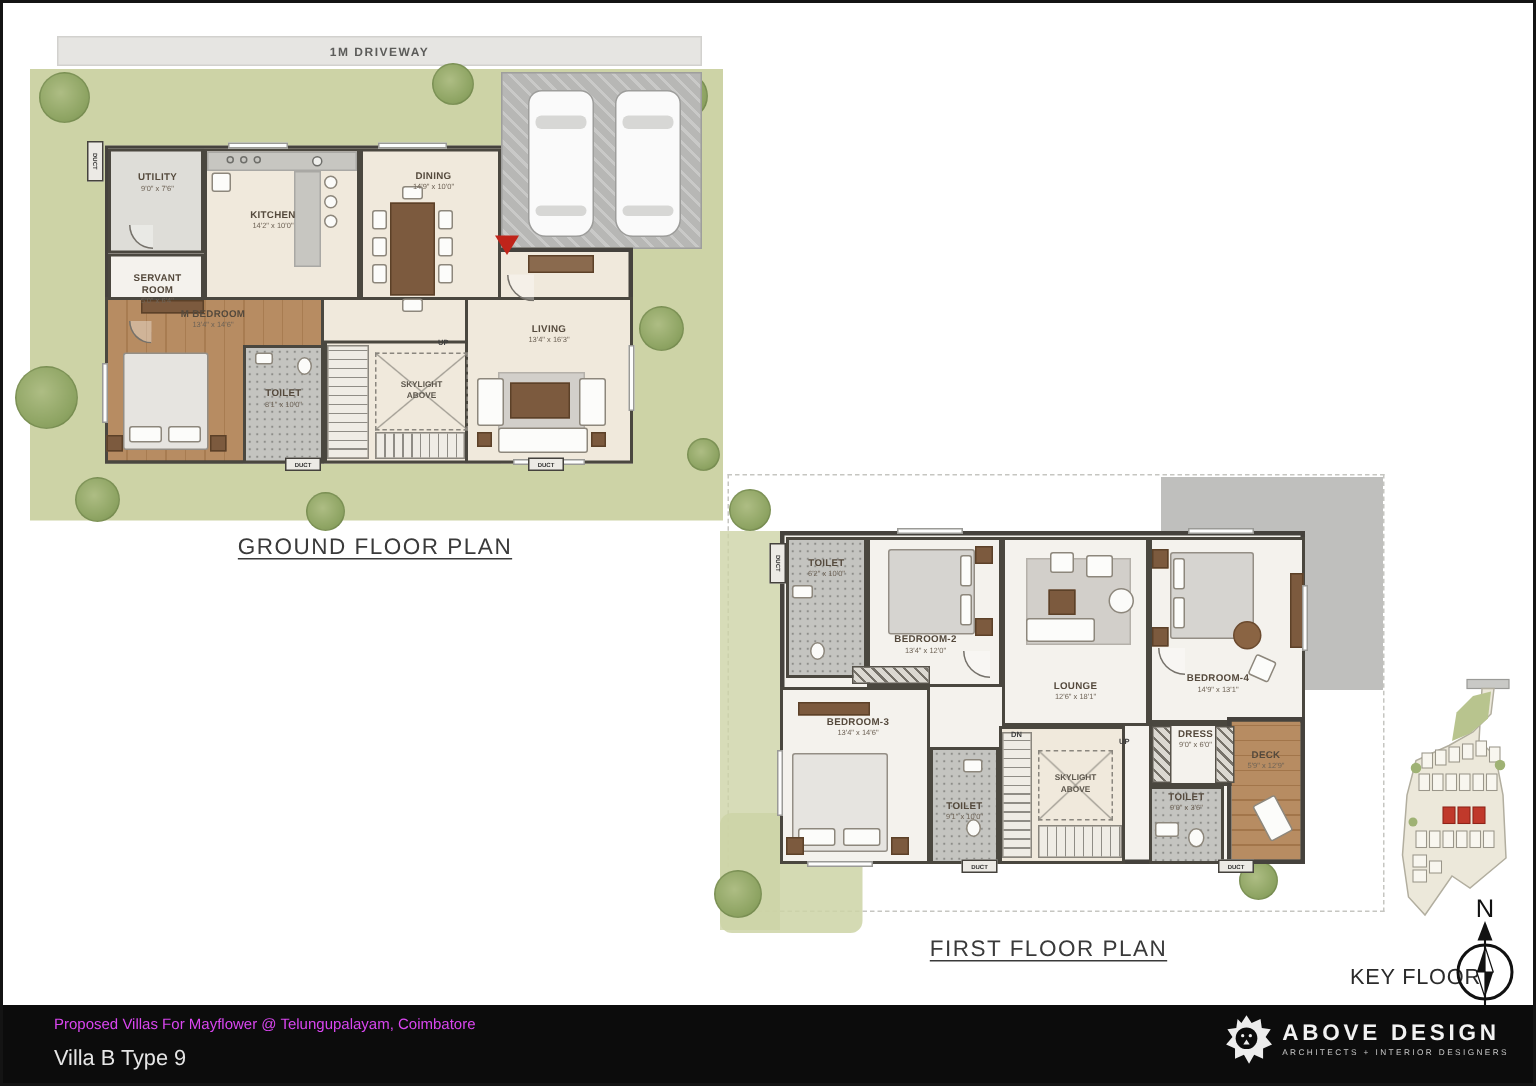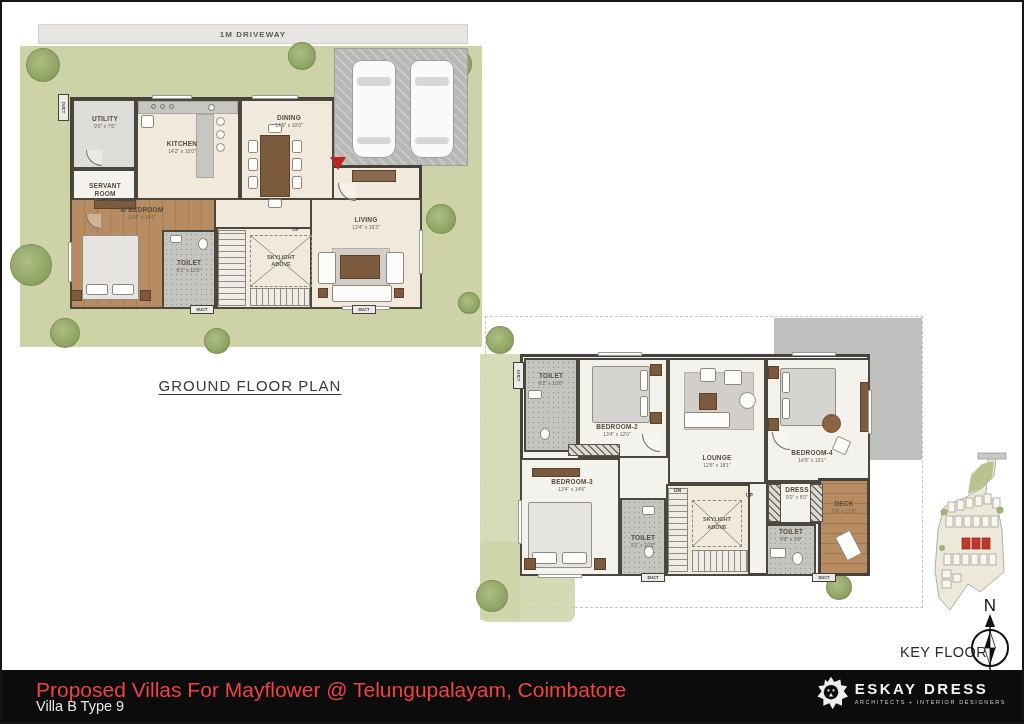--- a/index.html
+++ b/index.html
@@ -50,21 +50,21 @@
   .circ{position:absolute;border-radius:50%;box-sizing:border-box;}
   .win{position:absolute;background:#fdfdfd;border:.75px solid #9a9a96;box-sizing:border-box;}
   .door{position:absolute;border-left:1px solid #75716a;border-bottom:1px solid #75716a;border-bottom-left-radius:100%;
         background:rgba(255,255,255,.35);box-sizing:border-box;}
   .tri-entry{position:absolute;width:0;height:0;border-left:8px solid transparent;border-right:8px solid transparent;
         border-top:13px solid #c0241a;}
   .dashed-plot{position:absolute;border:1px dashed #c6c6c1;box-sizing:border-box;}
   .shadowrect{position:absolute;background:#bfbfbd;}
   
   .footer{position:absolute;left:0;right:0;bottom:0;height:52px;background:#0c0c0c;color:#f0f0f0;}
-  .f-line1{position:absolute;left:34px;top:8px;font-size:21px;color:#ef4444;}
+  .f-line1{position:absolute;left:34px;top:8px;font-size:10px;color:#d946ef;}
   .f-line2{position:absolute;left:34px;top:28px;font-size:14.5px;color:#e6e6e6;}
   .logo{position:absolute;right:16px;top:6px;display:flex;align-items:center;gap:7px;}
   .logo-name{font-size:15px;font-weight:700;letter-spacing:2.5px;color:#f2f2f2;line-height:1.1;}
   .logo-tag{font-size:5.5px;letter-spacing:1.6px;color:#c9c9c9;margin-top:2px;}
   .keyplan-lbl{position:absolute;font-size:14.5px;color:#2b2b2b;letter-spacing:.5px;}
 </style>
 </head>
 <body>
 
 <div class="page">
@@ -198,21 +198,21 @@
     </div>
     <div class="lbl" style="left:162px;top:257px;width:50px;">
       <div class="nm">TOILET</div>
       <div class="dm">8'1" x 10'0"</div>
     </div>
     <div class="lbl" style="left:334px;top:214px;width:60px;">
       <div class="nm">LIVING</div>
       <div class="dm">13'4" x 16'3"</div>
     </div>
 
-    <div class="title" style="left:128px;top:375px;width:240px;">GROUND FLOOR PLAN</div>
+    <div class="title" style="left:128px;top:354px;width:240px;">GROUND FLOOR PLAN</div>
   </div>
 
   <div class="abs" style="left:470px;top:300px;width:460px;height:360px;">
 
     <div class="shadowrect" style="left:302px;top:16px;width:148px;height:142px;"></div>
     <div class="dashed-plot" style="left:13px;top:14px;width:438px;height:292px;"></div>
 
     <div class="abs site-green" style="left:8px;top:52px;width:40px;height:266px;opacity:.8;"></div>
     <div class="abs site-green" style="left:8px;top:240px;width:95px;height:80px;opacity:.85;border-radius:8px;"></div>
     <div class="tree" style="left:14px;top:24px;width:26px;height:26px;"></div>
@@ -333,20 +333,21 @@
     </div>
     <div class="lbl" style="left:294px;top:226px;width:50px;">
       <div class="nm">TOILET</div>
       <div class="dm">9'0" x 3'6"</div>
     </div>
     <div class="lbl" style="left:350px;top:198px;width:44px;">
       <div class="nm">DECK</div>
       <div class="dm">5'9" x 12'9"</div>
     </div>
 
+    <div class="title" style="left:107px;top:322px;width:240px;">FIRST FLOOR PLAN</div>
   </div>
 
   <svg class="abs" style="left:928px;top:448px;" width="82" height="168" viewBox="0 0 82 168">
     <rect x="48" y="3" width="28" height="6" fill="#c9c9c6" stroke="#9a9a97" stroke-width="0.8"></rect>
     <path d="M58,9 L66,9 L64,26 L52,38 L36,47 L14,57 L8,80 L5,120 L9,148 L20,160 L38,134 L50,142 L74,122 L72,80 L67,54 L56,44 Z" fill="#ece8da" stroke="#b2ae9f" stroke-width="1"></path>
     <path d="M52,14 L64,11 L62,29 L50,39 L38,44 L41,25 Z" fill="#b8c48e"></path>
     <g fill="#f8f6ef" stroke="#9a968a" stroke-width="0.7">
       <rect x="18" y="52" width="7" height="10"></rect>
         <rect x="27" y="50" width="7" height="10"></rect>
         <rect x="36" y="48" width="7" height="10"></rect>
@@ -397,19 +398,19 @@
     <div class="f-line2">Villa B Type 9</div>
     <div class="logo">
       <svg width="34" height="34" viewBox="0 0 40 40">
         <polygon points="20,1 24,7 31,4 32,11 39,12 35,18 40,24 33,27 33,35 26,32 22,39 18,32 11,35 11,27 4,24 9,18 5,12 12,11 13,4 16,7" fill="#ededed"></polygon>
         <circle cx="20" cy="19" r="8.5" fill="#0c0c0c"></circle>
         <circle cx="17" cy="17" r="1.3" fill="#ededed"></circle>
         <circle cx="23" cy="17" r="1.3" fill="#ededed"></circle>
         <polygon points="20,20 17.5,24 22.5,24" fill="#ededed"></polygon>
       </svg>
       <div>
-        <div class="logo-name">ESKAY DRESS</div>
+        <div class="logo-name">ABOVE DESIGN</div>
         <div class="logo-tag">ARCHITECTS  +  INTERIOR  DESIGNERS</div>
       </div>
     </div>
   </div>
 
 </div>
 
 </body></html>

